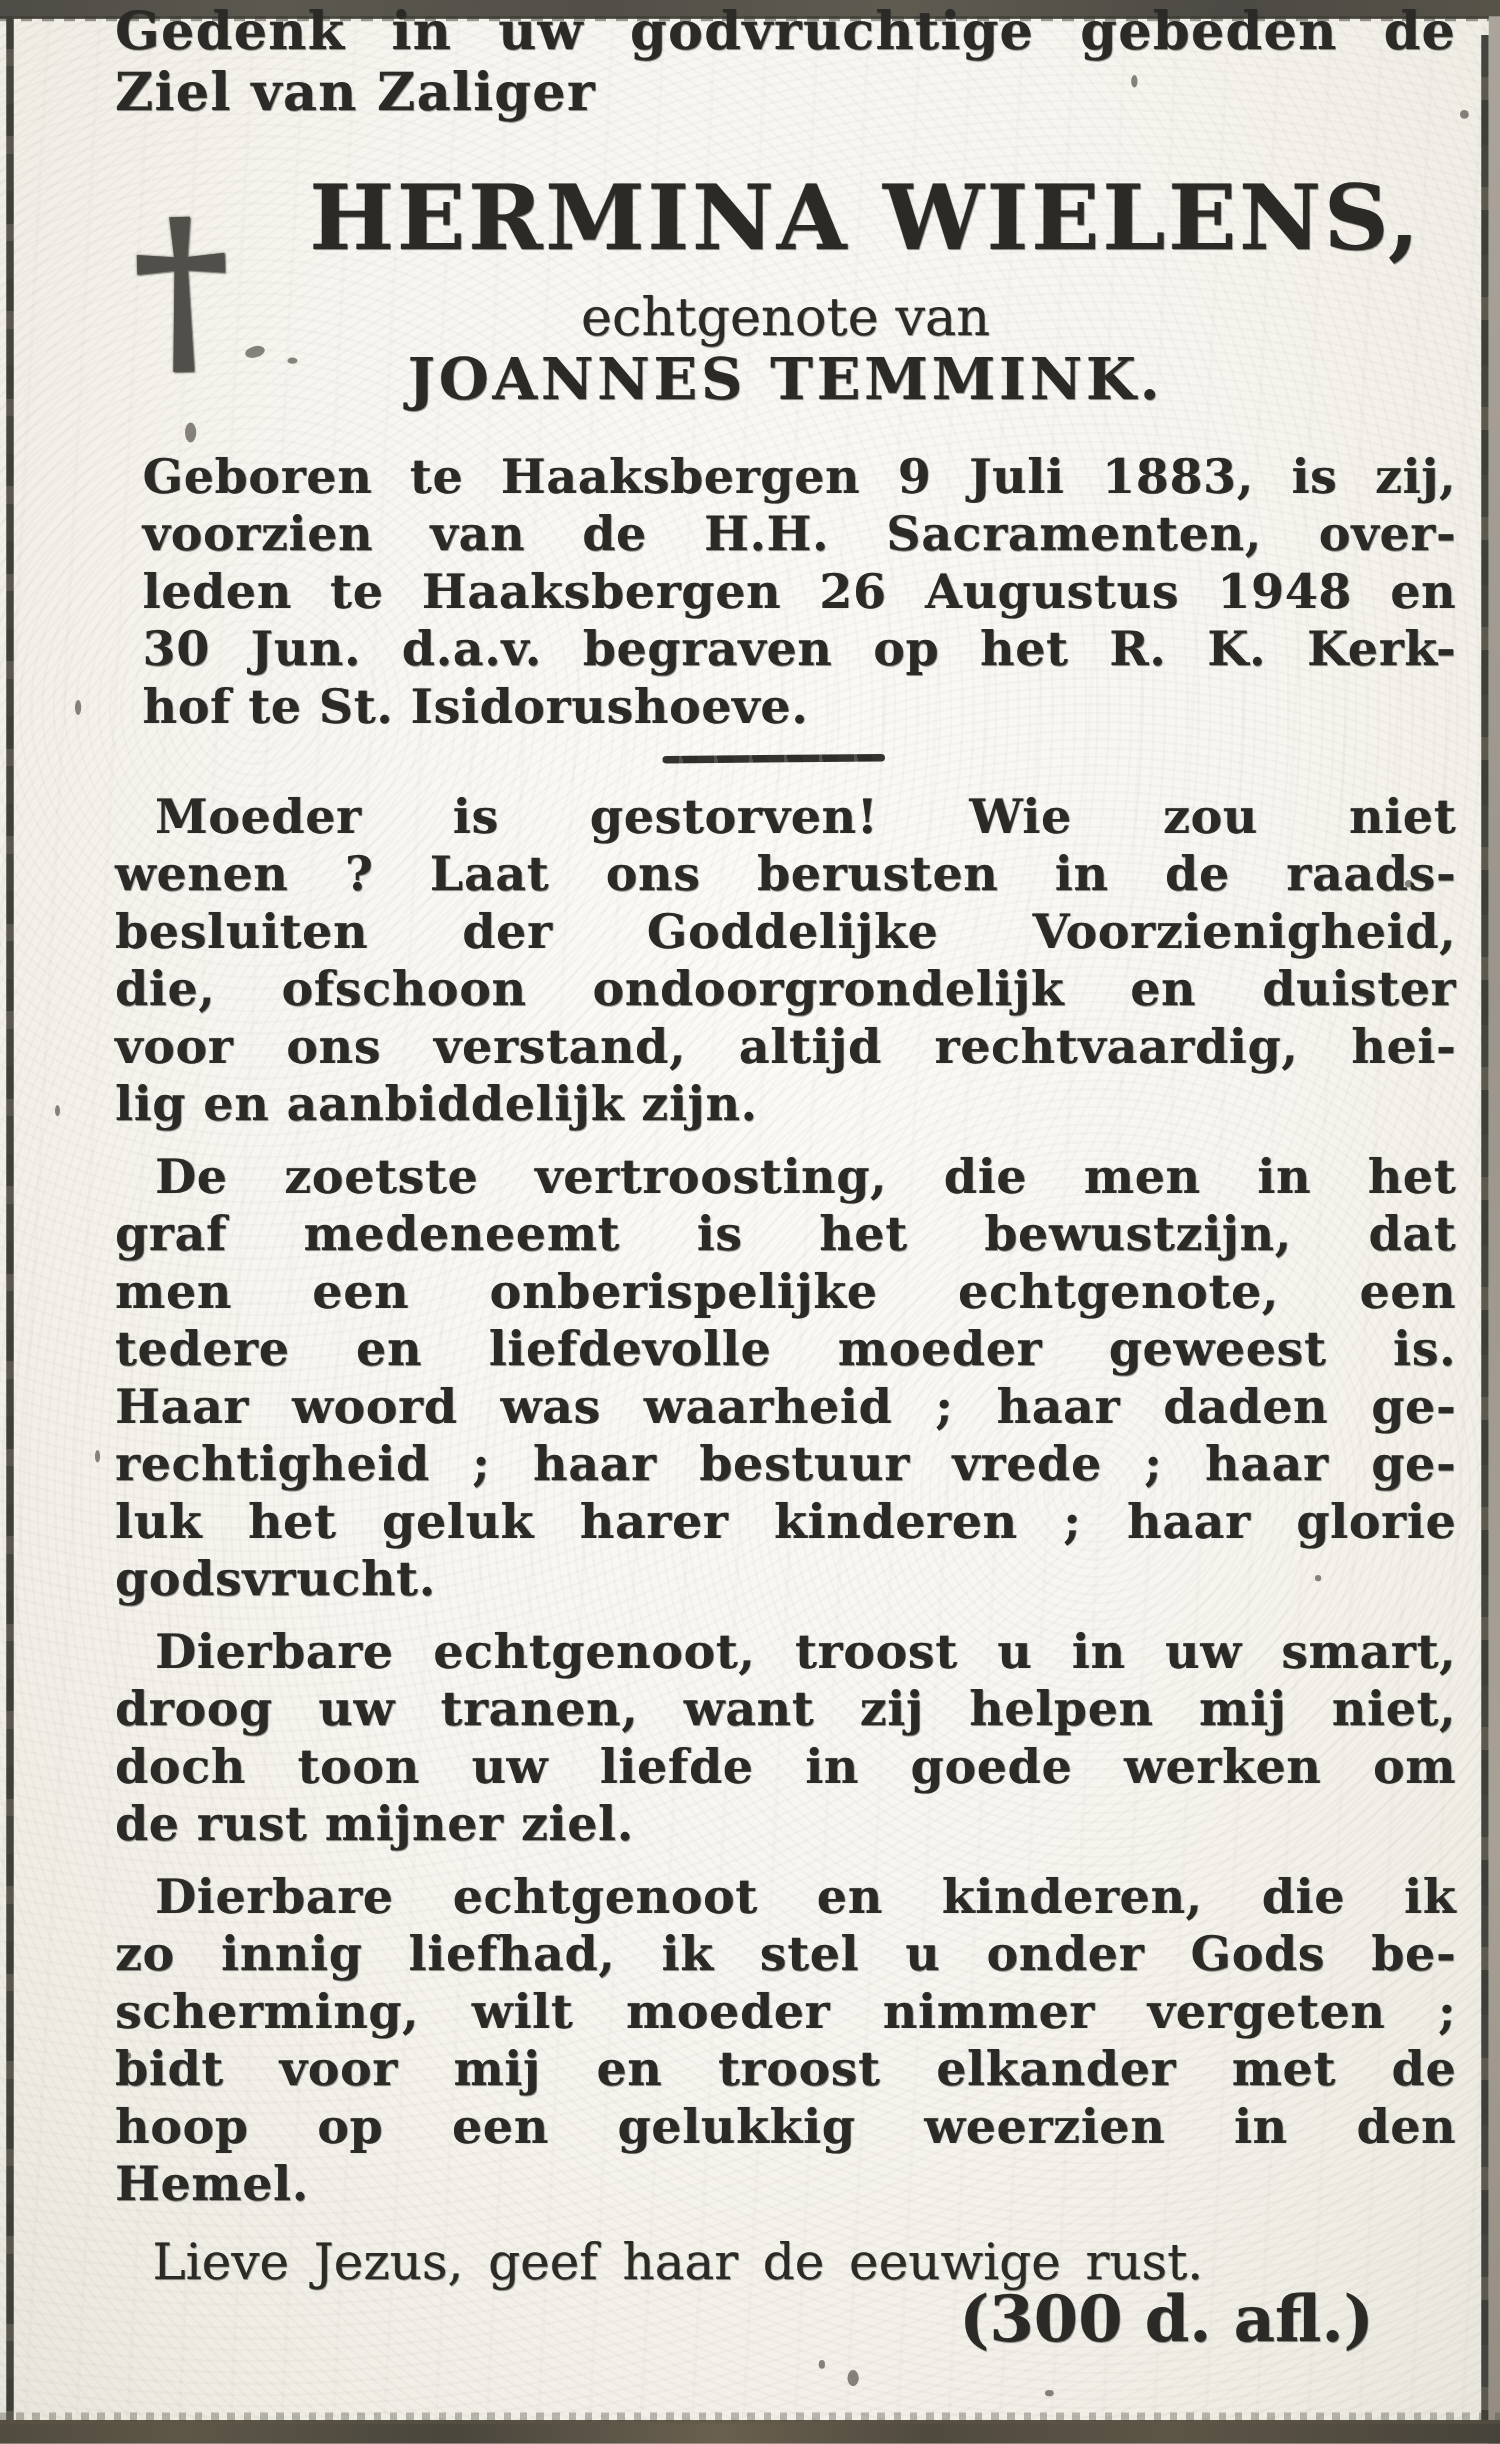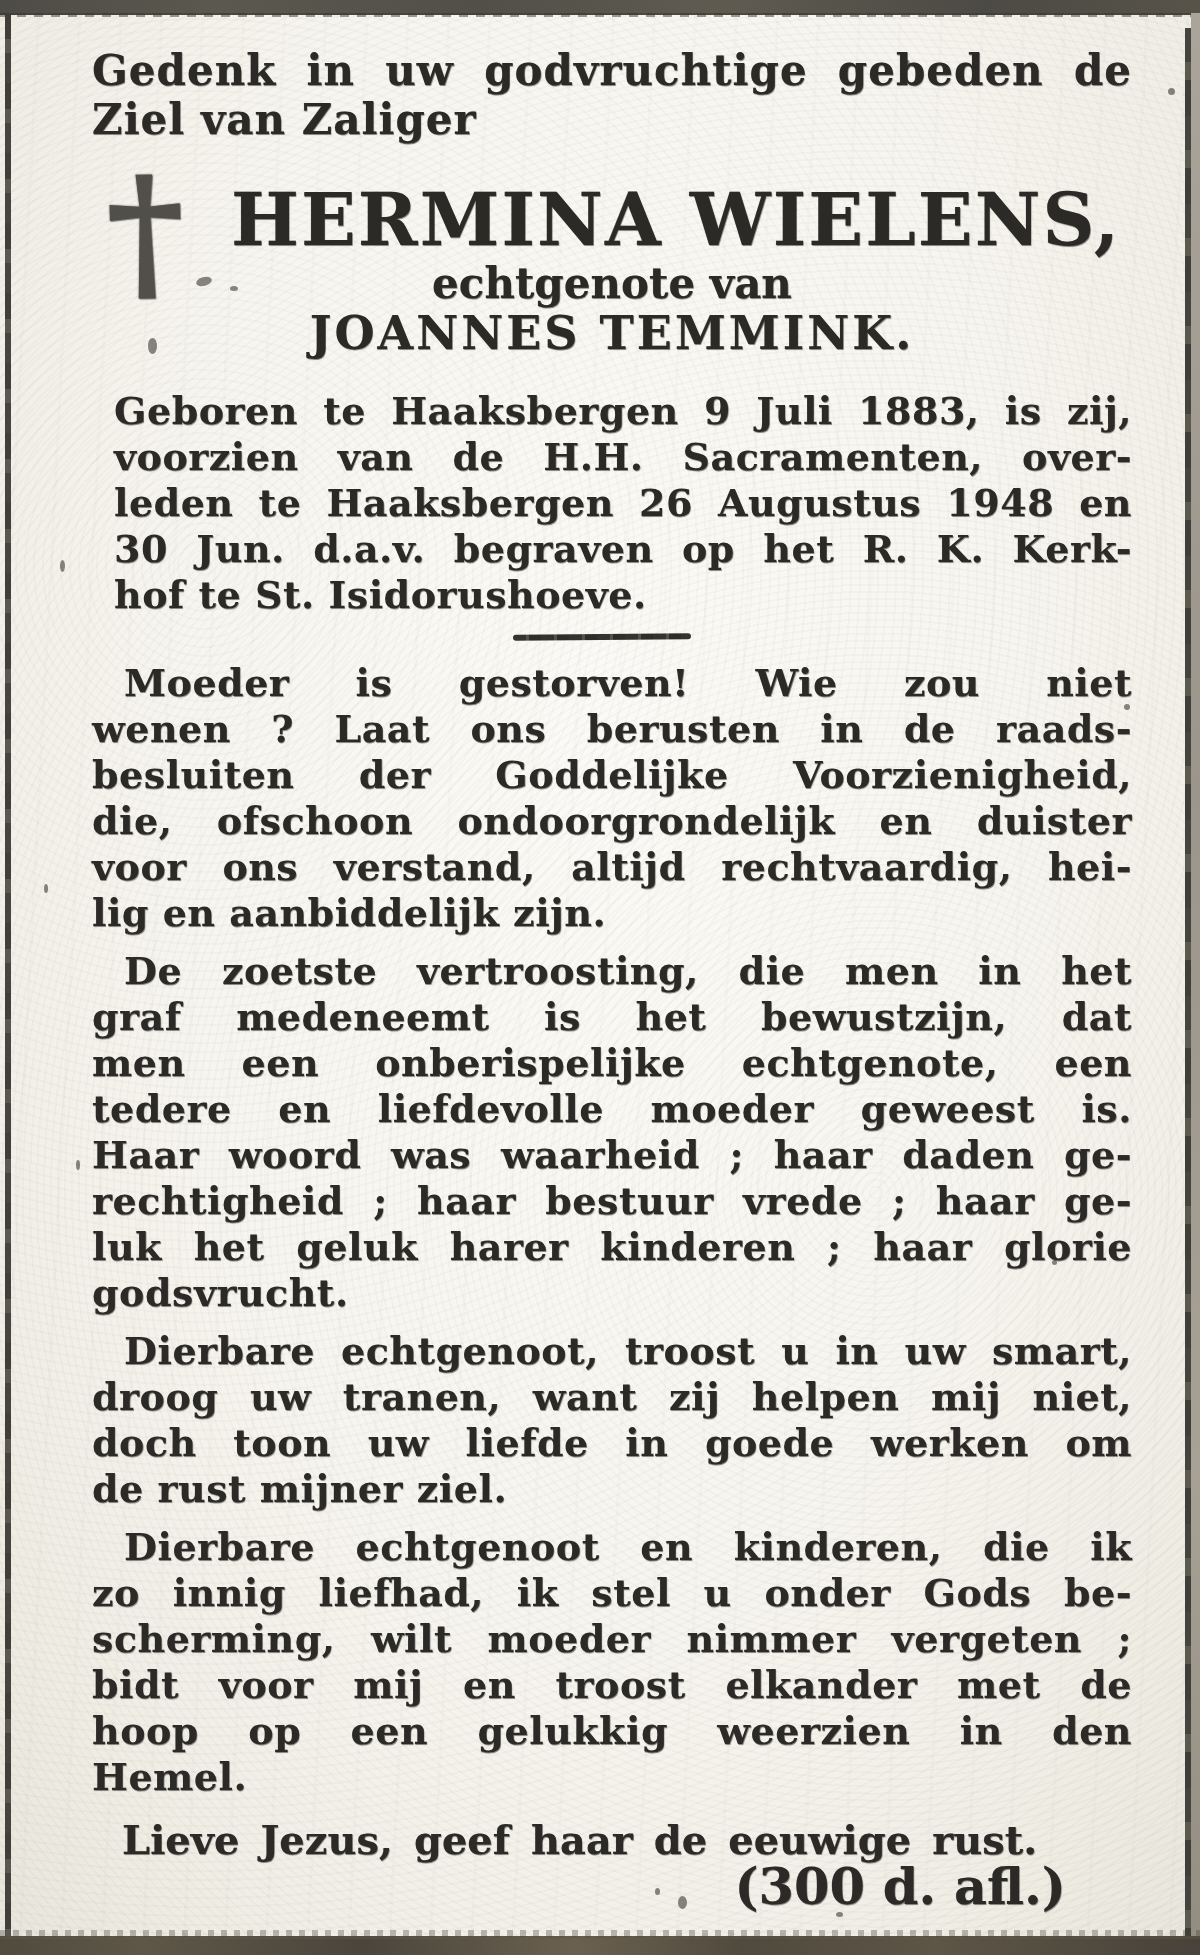--- a/index.html
+++ b/index.html
@@ -48,44 +48,44 @@
     background:linear-gradient(90deg,#514b3e,#5e5748 12%,#4a463c 30%,#6a604f 48%,#504a3e 62%,#5d5546 78%,#47433a);
     border-top:3px solid rgba(95,88,72,0.45);
   }
   .edge-bottom:before{
     content:"";position:absolute;left:0;right:0;top:-9px;height:7px;
     background:repeating-linear-gradient(90deg, rgba(72,68,58,.35) 0 6px, transparent 6px 13px);
   }
   .speck{position:absolute;background:#55534c;border-radius:50%;opacity:.7;}
 
   
-  .content{position:absolute;left:92px;right:68px;top:0;padding-top:46px;}
+  .content{position:absolute;left:92px;right:35px;top:0;}
   .content > div{text-shadow:0.6px 0.7px 0.7px rgba(42,41,38,0.55), -0.3px 0 0.5px rgba(42,41,38,0.3);}
   .jline{text-align:justify;text-align-last:justify;}
   .cline{text-align:left;}
   .lline{text-align:left;}
   .intro{font-size:42px;line-height:49px;font-weight:bold;letter-spacing:1px;}
   .name-row{
     margin-top:36px;padding-left:128px;text-align:center;
     font-size:72px;font-weight:bold;letter-spacing:2px;line-height:80px;white-space:nowrap;
   }
-  .relation{margin-top:0;text-align:center;font-size:42px;line-height:48px;font-weight:bold;}
+  .relation{margin-top:16px;text-align:center;font-size:42px;line-height:48px;font-weight:normal;}
   .spouse{text-align:center;font-size:46px;line-height:50px;font-weight:bold;letter-spacing:3px;}
   .para{font-size:38px;line-height:46px;font-weight:bold;letter-spacing:0.5px;}
   .para div{text-shadow:0.6px 0.7px 0.7px rgba(42,41,38,0.55);}
   .vita{margin-top:30px;margin-left:22px;}
   .p-gap{margin-top:12px;}
   .indent > div:first-child{padding-left:32px;}
   .divider{
     margin:16px auto 20px;width:178px;height:6px;
     transform:translateX(-10px) rotate(-0.5deg);
     background:repeating-linear-gradient(90deg,#343330 0 13px,#55524b 13px 16px,#2e2d2a 16px 28px);
     border-radius:3px;
   }
-  .closing{margin-top:16px;font-size:40px;line-height:48px;font-weight:bold;padding-left:30px;word-spacing:7px;}
+  .closing{margin-top:16px;font-size:40px;line-height:48px;font-weight:normal;padding-left:30px;word-spacing:7px;}
   .note{text-align:right;padding-right:66px;font-size:51px;line-height:44px;font-weight:bold;}
   .cross{
     position:absolute;left:106px;top:156px;
     font-size:150px;line-height:1;font-weight:bold;color:#514f4a;
     transform:rotate(-1.5deg);
     text-shadow:0 0 2px rgba(80,78,72,0.85), 1px 1px 1px rgba(70,68,62,0.6);
   }
 </style>
 </head>
 <body>

